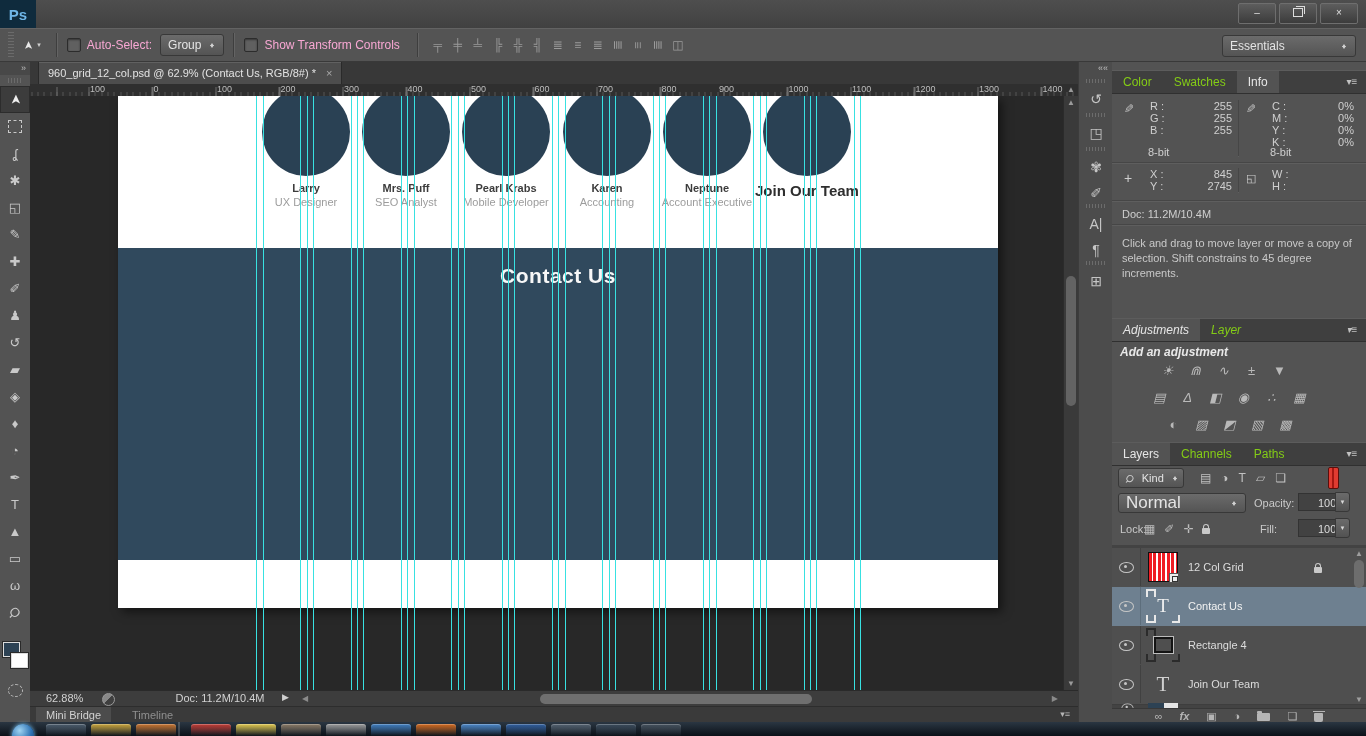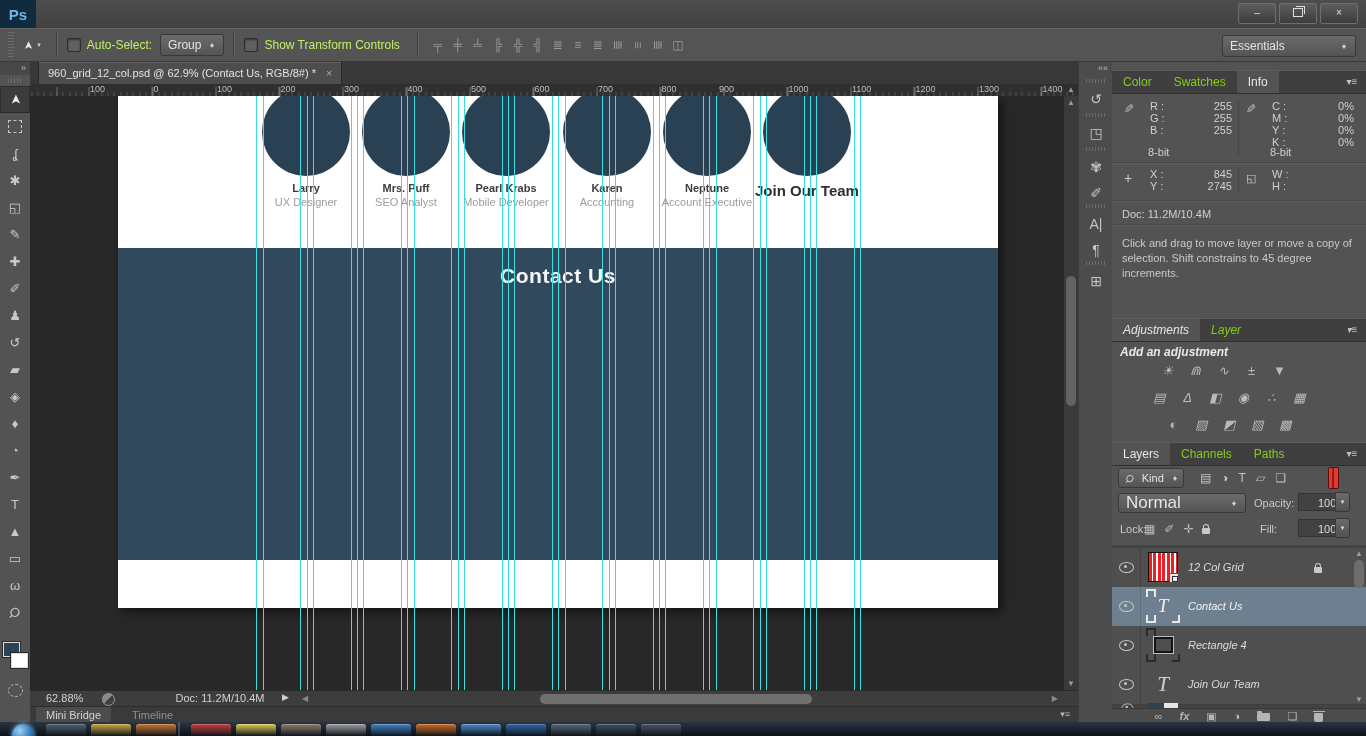--- a/index.html
+++ b/index.html
@@ -24,21 +24,21 @@
   .optionsbar{position:absolute;left:0;top:28px;width:1366px;height:34px;background:#545454;
               border-top:1px solid #636363;border-bottom:1px solid #393939;
               display:flex;align-items:center;padding-left:4px;box-sizing:border-box;}
   .gripv{width:6px;height:26px;margin:0 4px;background:repeating-linear-gradient(#6b6b6b 0 1px,transparent 1px 3px);}
   .mvchip{display:flex;align-items:center;gap:4px;padding:0 6px;color:#dcdcdc;}
   .mvarrow{display:inline-block;transform:rotate(-90deg);font-size:11px;color:#e8e8e8;}
   .ddcaret{font-size:7px;color:#cfcfcf;}
   .vr{width:1px;height:24px;background:#3e3e3e;border-right:1px solid #646464;margin:0 9px;}
   .chk{width:12px;height:12px;background:#606060;border:1px solid #2c2c2c;border-radius:2px;
        box-shadow:inset 0 1px 2px rgba(0,0,0,.45);margin-right:6px;flex:none;}
-  .optlabel{font-size:12px;color:#bef264;margin-right:8px;white-space:nowrap;}
+  .optlabel{font-size:12px;color:#f9a8d4;margin-right:8px;white-space:nowrap;}
   .dd{background:linear-gradient(#6b6b6b,#545454);border:1px solid #383838;border-radius:3px;
       height:20px;display:flex;align-items:center;padding:0 7px;gap:8px;color:#e4e4e4;}
   .ud{display:inline-block;width:7px;height:9px;position:relative;}
   .ud::before{content:"";position:absolute;left:1px;top:0;border:2.5px solid transparent;border-bottom:3.5px solid #d2d2d2;}
   .ud::after{content:"";position:absolute;left:1px;bottom:0;border:2.5px solid transparent;border-top:3.5px solid #d2d2d2;}
   #align-icons{display:flex;align-items:center;}
   .alico{width:18px;height:16px;color:#9b9b9b;font-size:12px;line-height:16px;text-align:center;margin:0 1px;}
   .alico.rot{transform:rotate(90deg);}
   .ws-dd{position:absolute;right:10px;top:6px;width:118px;justify-content:space-between;}
   
@@ -129,21 +129,21 @@
   .oplabel{position:absolute;font-size:11px;color:#c9c9c9;}
   .vbox{position:absolute;height:18px;background:#424242;border:1px solid #333;font-size:11px;color:#dcdcdc;
         line-height:18px;padding:0 19px;box-sizing:border-box;}
   .vbtn{position:absolute;width:15px;height:20px;background:linear-gradient(#6b6b6b,#525252);border:1px solid #383838;
         border-radius:0 3px 3px 0;font-size:6px;color:#d8d8d8;text-align:center;line-height:19px;box-sizing:border-box;}
   #lock-icons{position:absolute;left:32px;top:79px;display:flex;gap:9px;align-items:center;height:16px;}
   #lock-icons span{color:#bcbcbc;font-size:12px;}
   .mini-lock{display:inline-block;width:8px;height:6px;background:#c9c9c9;border-radius:1px;position:relative;top:2px;}
   .mini-lock::before{content:"";position:absolute;top:-4px;left:1px;width:4px;height:4px;border:1.5px solid #c9c9c9;border-bottom:none;border-radius:3px 3px 0 0;}
   .layers-list{position:absolute;left:0;top:103px;width:254px;height:163px;background:#434343;}
-  .lrow{position:absolute;left:0;width:254px;height:39px;background:#4f4f4f;border-bottom:1px solid #3e3e3e;font-style:italic;}
+  .lrow{position:absolute;left:0;width:254px;height:39px;background:#4f4f4f;border-bottom:1px solid #3e3e3e;}
   .lrow.sel{background:#6e8090;}
   .eyecell{position:absolute;left:0;top:0;width:28px;height:38px;border-right:1px solid #414141;
            display:flex;align-items:center;justify-content:center;}
   .eye{width:13px;height:9px;border:1px solid #c6c6c6;border-radius:50%;position:relative;display:inline-block;}
   .eye::after{content:"";position:absolute;left:4px;top:2px;width:3px;height:3px;border-radius:50%;background:#c6c6c6;}
   .lthumb{position:absolute;left:36px;top:4px;width:30px;height:30px;display:flex;align-items:center;justify-content:center;}
   .thumb-grid{background:repeating-linear-gradient(90deg,#ef1d24 0 3px,#ffffff 3px 4.5px);border:1px solid #101010;box-sizing:border-box;}
   .so-badge{position:absolute;right:-2px;bottom:-2px;width:10px;height:10px;background:#ececec;border:1px solid #555;box-sizing:border-box;}
   .so-badge::after{content:"";position:absolute;left:2px;top:2px;width:4px;height:4px;border:1px solid #333;}
   .corners{position:absolute;left:-2px;top:-2px;right:-2px;bottom:-2px;}

